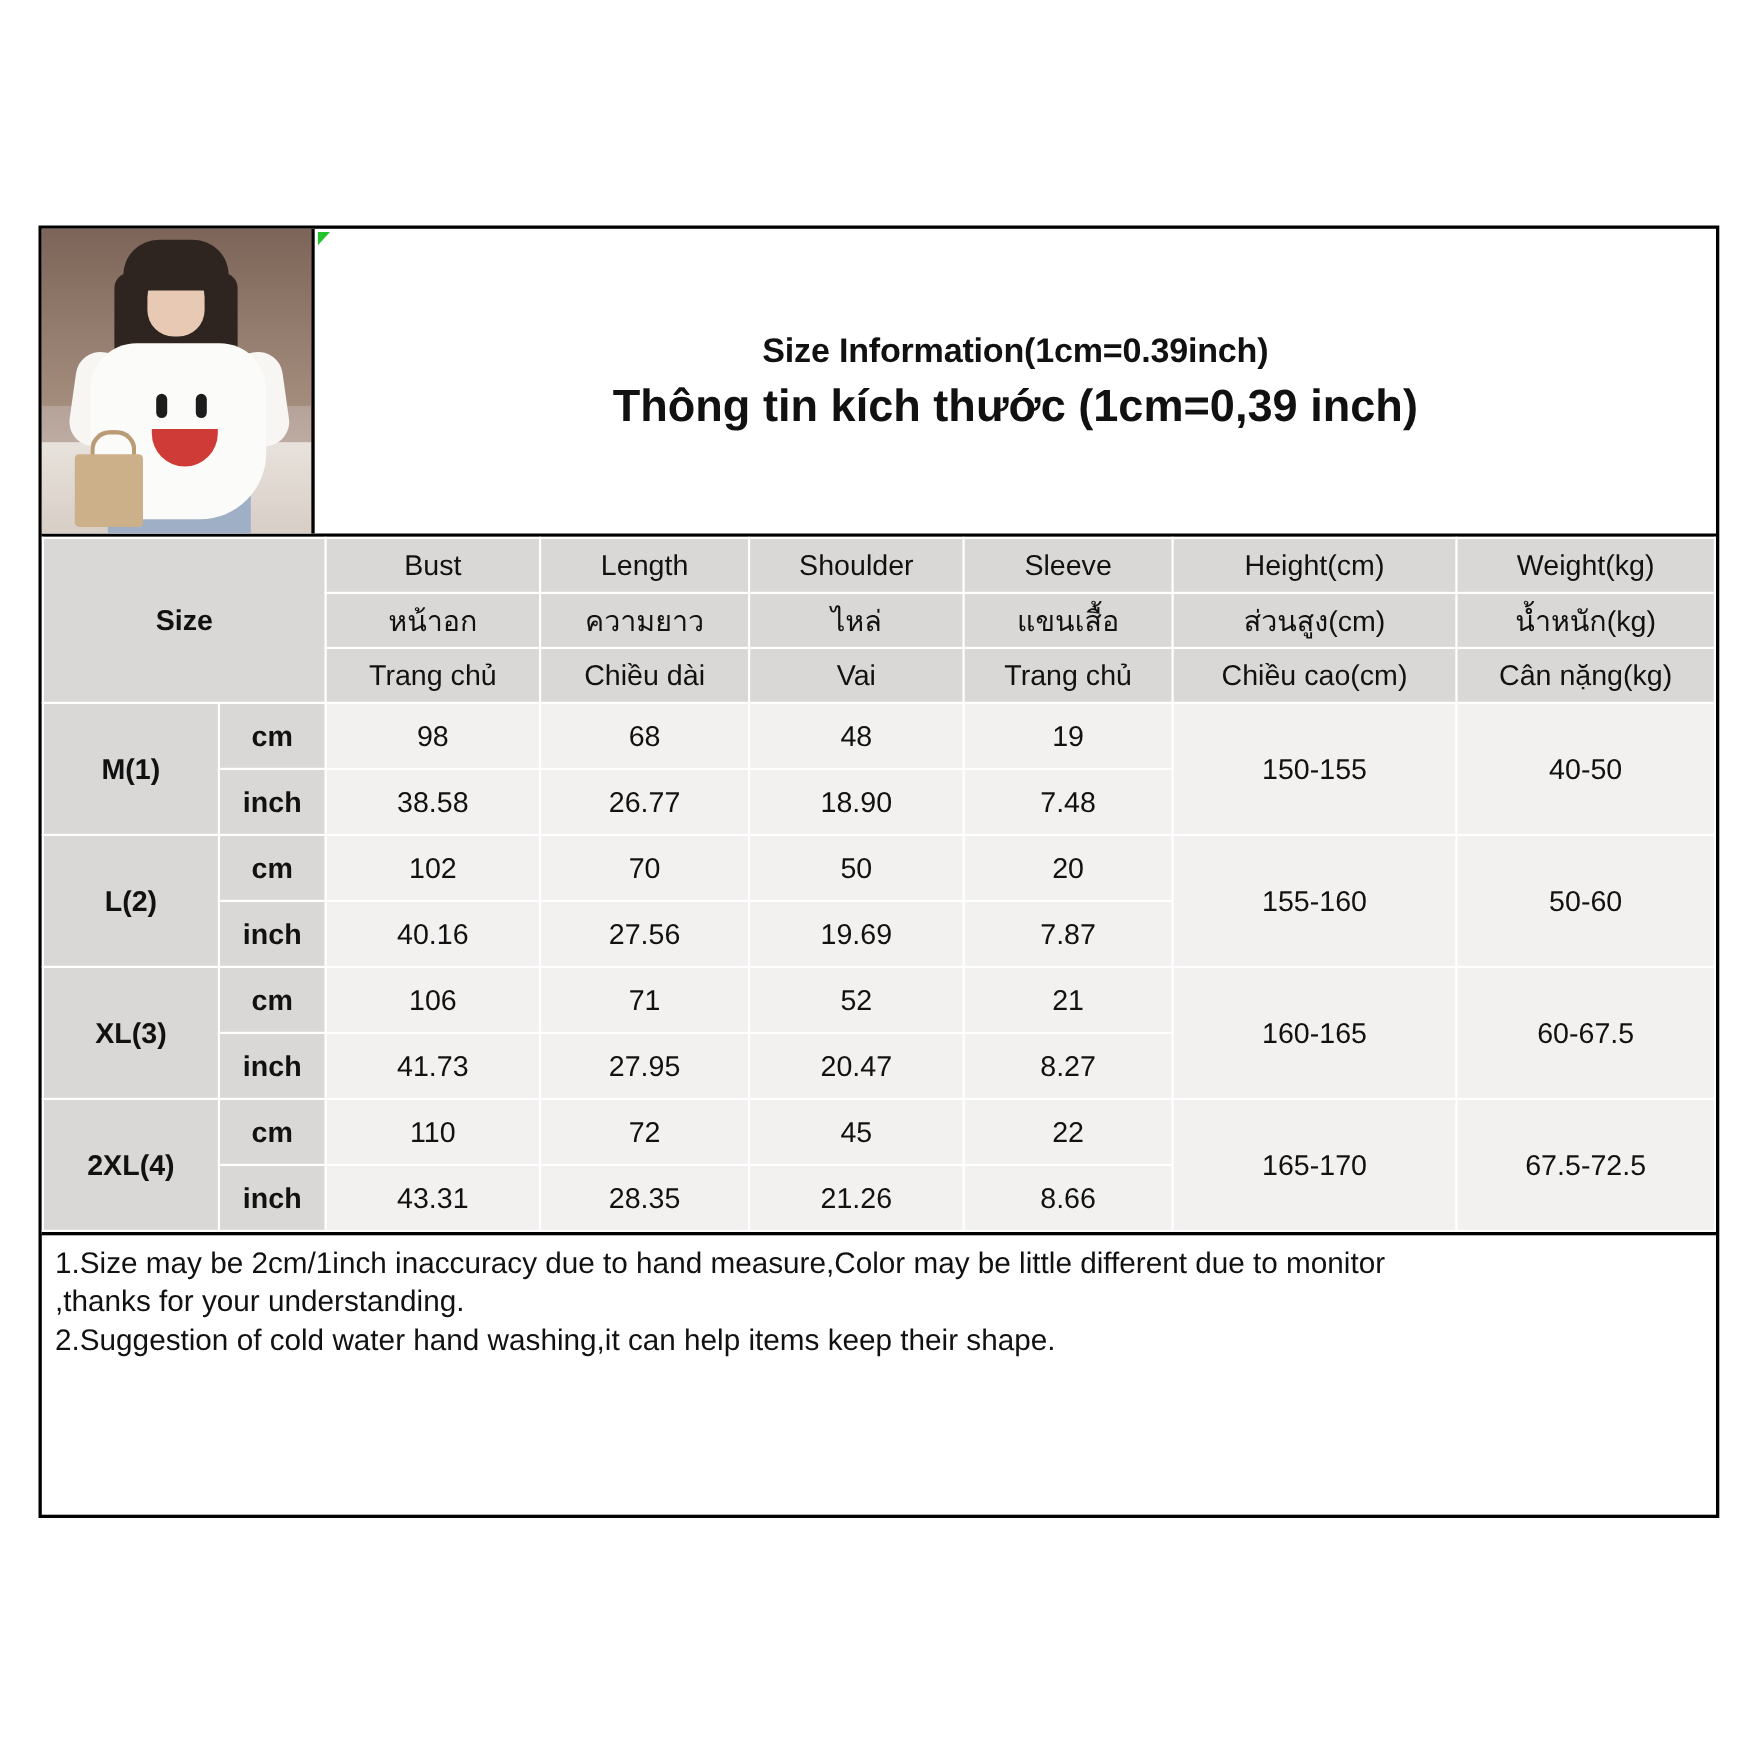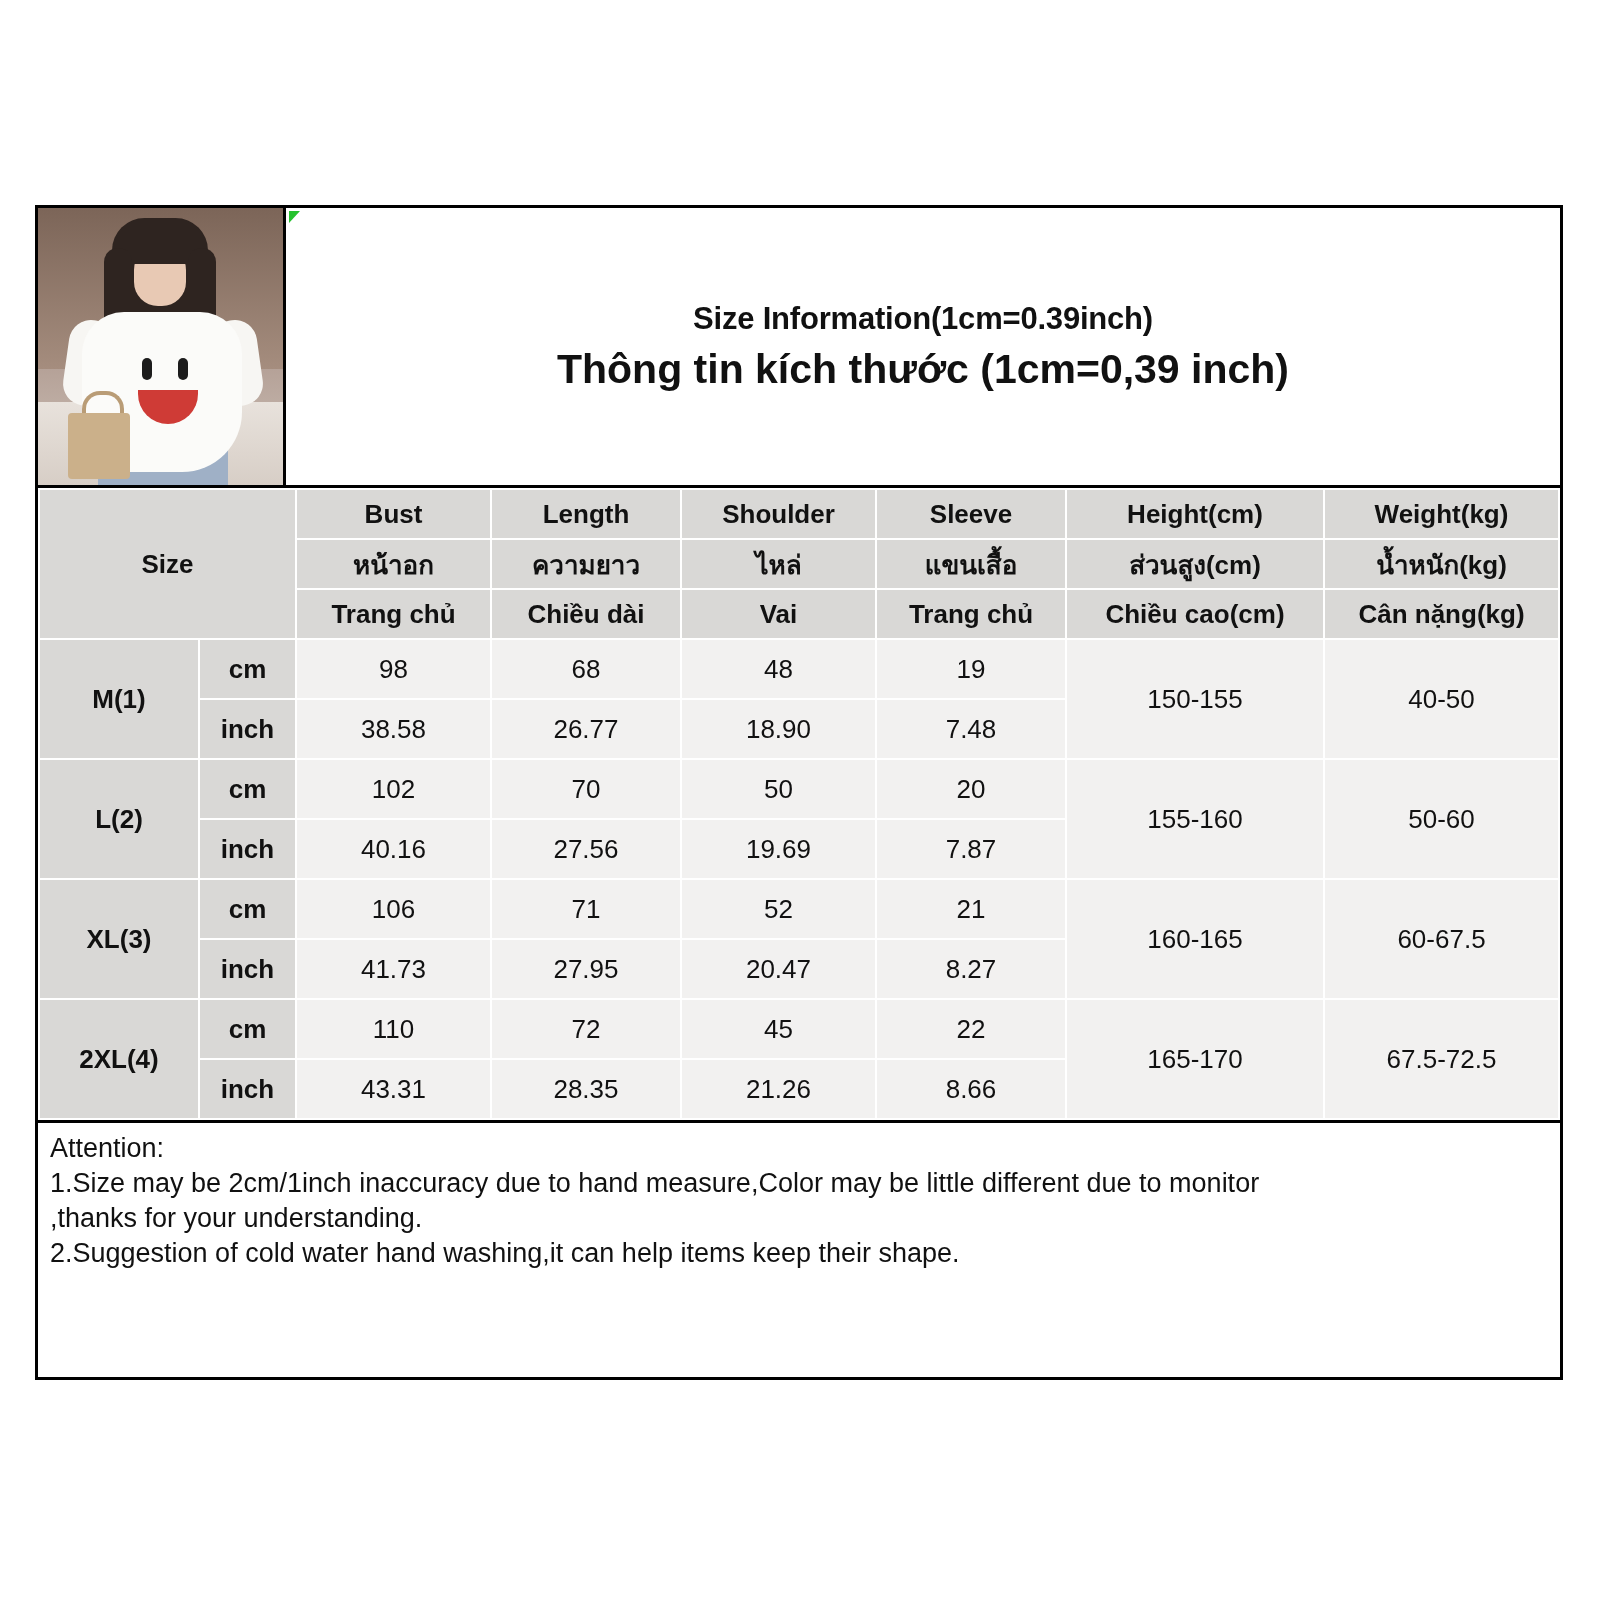--- a/index.html
+++ b/index.html
@@ -192,21 +192,21 @@
     text-align: center;
     vertical-align: middle;
     font-size: 26px;
     color: #111111;
     background: #f2f1f0;
     padding: 0;
   }
 
   .hdr {
     background: #d9d8d6 !important;
-    font-weight: bold;
+    font-weight: normal;
     font-size: 27px;
     height: 48px;
   }
   .hdr-th { font-size: 26px; }
   .size-cell {
     background: #d9d8d6 !important;
     font-weight: bold;
     font-size: 43px;
     margin-top: 48px;
   }
@@ -384,20 +384,19 @@
           <td class="unit-cell">inch</td>
           <td class="val-cell">43.31</td>
           <td class="val-cell">28.35</td>
           <td class="val-cell">21.26</td>
           <td class="val-cell">8.66</td>
         </tr>
       </tbody>
     </table>
 
     <div class="attention">
-      <p>Attention:</p>
       <p>1.Size may be 2cm/1inch inaccuracy due to hand measure,Color may be little different due to monitor</p>
       <p>,thanks for your understanding.</p>
       <p>2.Suggestion of cold water hand washing,it can help items keep their shape.</p>
     </div>
 
   </div>
 </div>
 
 </body></html>

